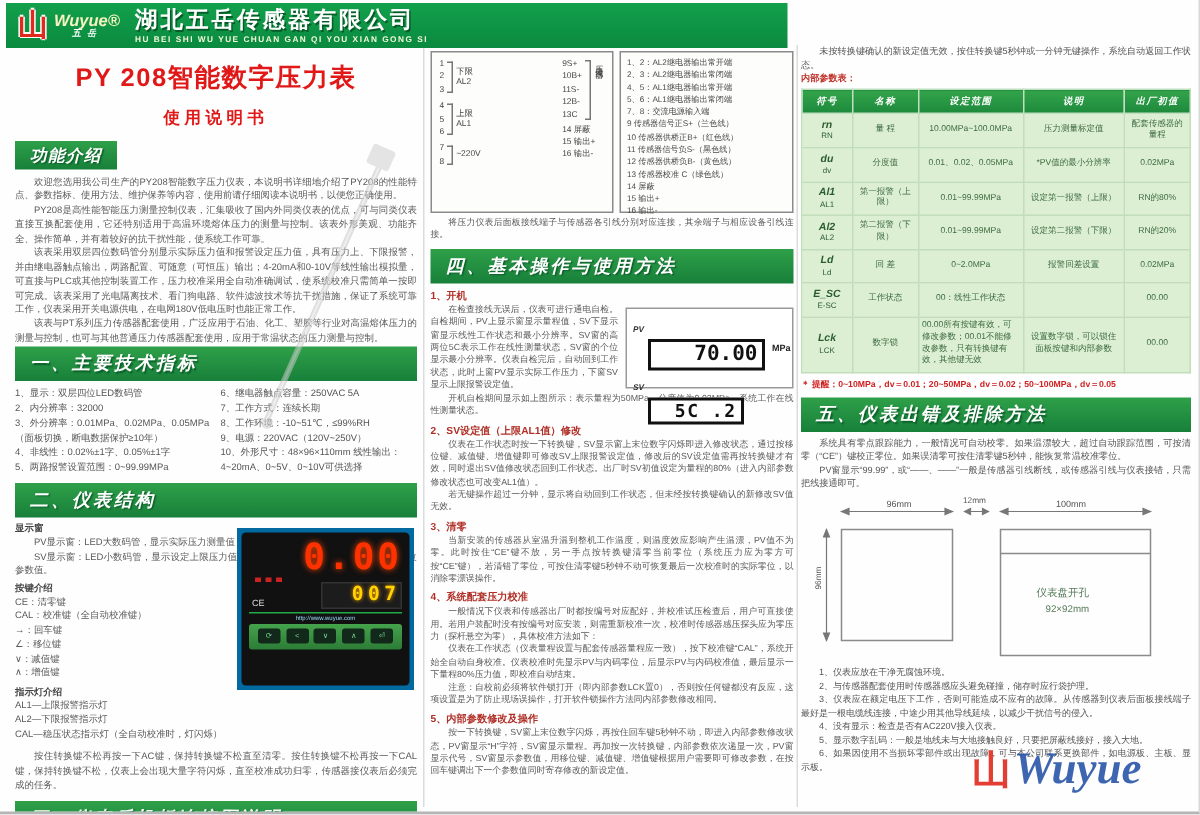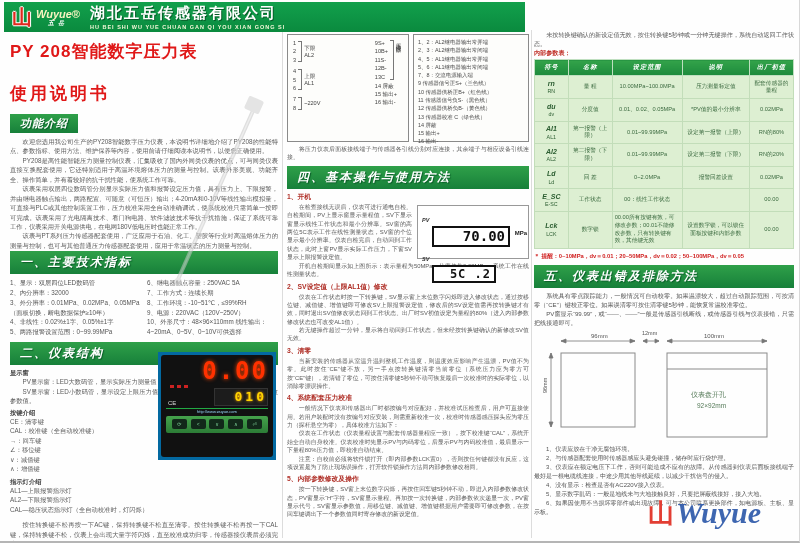--- a/index.html
+++ b/index.html
@@ -24,23 +24,23 @@
             font-size:12px; letter-spacing:2px; padding:3px 10px; text-shadow:1px 1px 1px #0a5c28; }
   .minibanner { display:inline-block; background:linear-gradient(#2fa049,#17803a); color:#fff; font-weight:bold;
             font-style:italic; font-size:11px; letter-spacing:1px; padding:2px 10px; text-shadow:1px 1px 1px #0a5c28; }
   .p { font-size:6.3px; line-height:1.5; color:#5a5a5a; text-align:justify; }
   .ind { text-indent:2em; }
   .redhead { font-size:6.8px; font-weight:bold; color:#b03028; margin:3px 0 1px; }
   .rednote { color:#c03028; }
 
   
   #col-left { position:absolute; left:10px; top:36px; width:268px; }
-  .title { color:#e01818; font-weight:bold; }
+  .title { text-align:center; color:#e01818; font-weight:bold; }
   #title1 { font-size:17px; letter-spacing:1px; margin-top:4px; }
-  #title2 { font-size:17px; letter-spacing:3px; margin-top:19px; }
+  #title2 { font-size:11px; letter-spacing:3px; margin-top:8px; }
   #sensor-rod { position:absolute; left:128px; top:60px; width:150px; height:200px; opacity:.55; pointer-events:none; }
   .speccols { display:flex; gap:6px; margin-top:4px; }
   .speccols > div { flex:1; }
   .spec-item { font-size:6.3px; line-height:1.55; color:#555; }
 
   
   #meter { position:absolute; left:158px; top:352px; width:118px; height:108px; background:#0369a1; padding:3px; }
   .meter-body { width:100%; height:100%; background:#111; border-radius:3px; padding:3px 5px; display:flex; flex-direction:column; }
   .meter-pv { color:#ff3100; font-family:"DejaVu Sans Mono",monospace; font-weight:bold; font-size:24px;
               text-align:right; letter-spacing:2px; text-shadow:0 0 4px #ff4500; line-height:1.1; }
@@ -184,21 +184,21 @@
   <div id="meter">
     <div class="meter-body">
       <div class="meter-pv">0.00</div>
       <div class="meter-ind">
           <i></i>
           <i></i>
           <i></i>
         </div>
       <div style="display:flex;align-items:flex-end">
         <span class="meter-ce">CE</span>
-        <span class="meter-sv" style="flex:1">010</span>
+        <span class="meter-sv" style="flex:1">007</span>
       </div>
       <div class="meter-url">http://www.wuyue.com</div>
       <div class="meter-keys">
         <span>⟳</span>
         <span>&lt;</span>
         <span>∨</span>
         <span>∧</span>
         <span>⏎</span>
       </div>
     </div>

